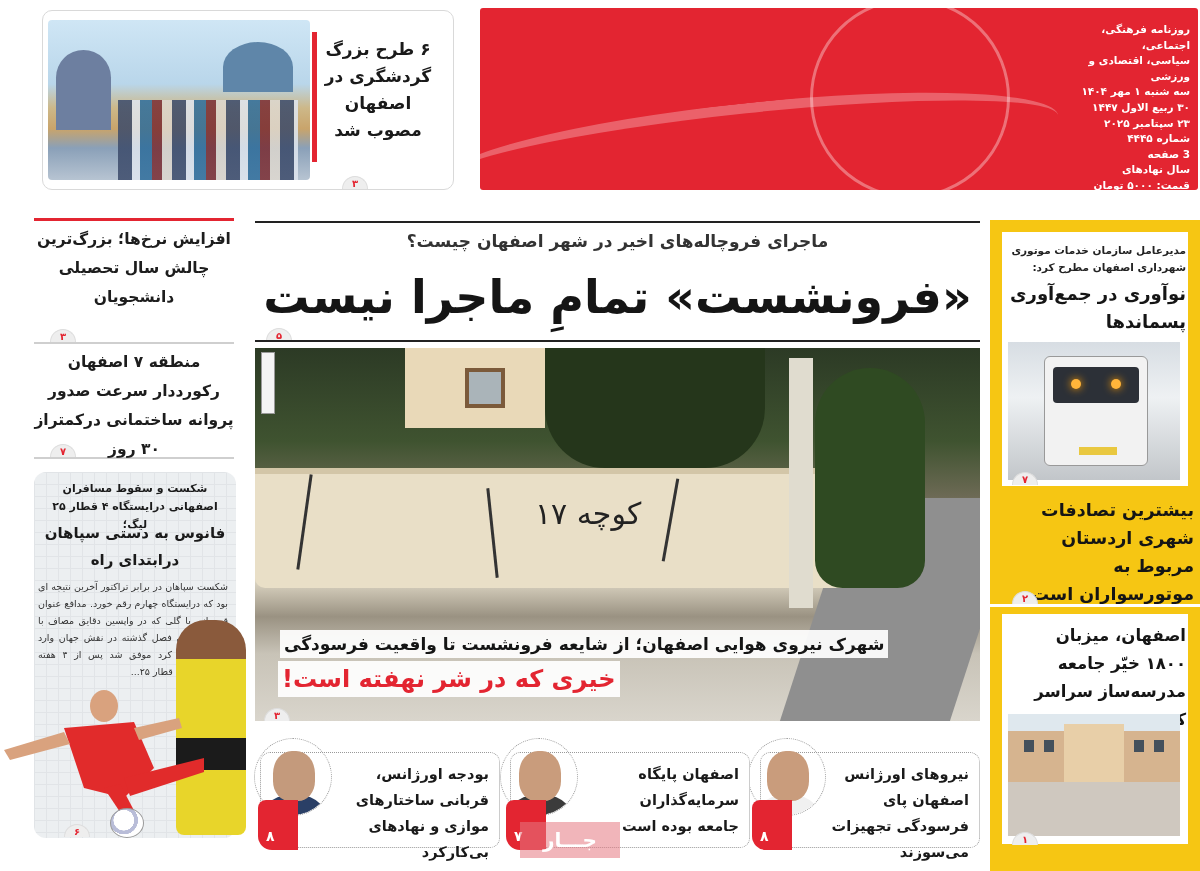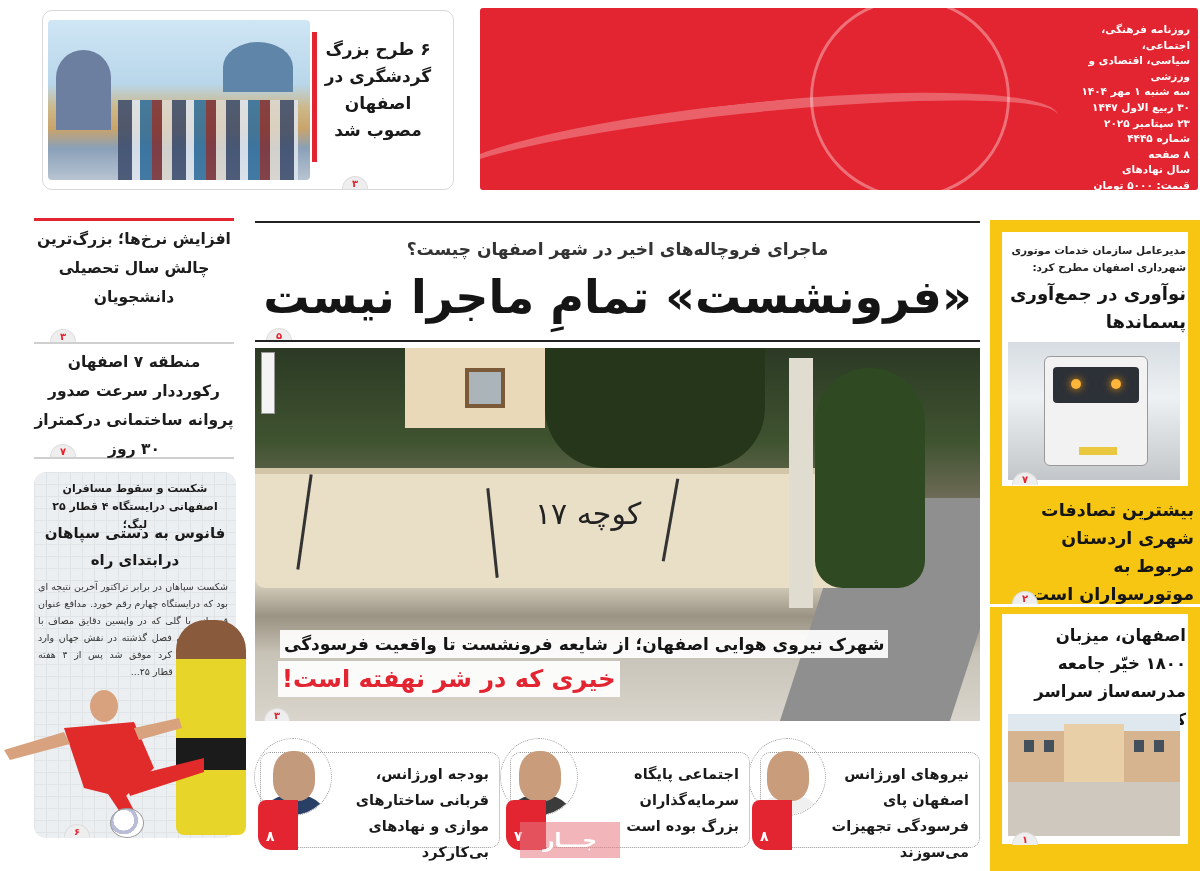--- a/index.html
+++ b/index.html
@@ -40,21 +40,21 @@
   .sports-kicker { position: absolute; top: 8px; left: 6px; right: 6px; text-align: center; font-weight: bold; font-size: 11px; line-height: 18px; }
   .sports-title { position: absolute; top: 48px; left: 4px; right: 4px; text-align: center; font-weight: bold; font-size: 15px; line-height: 27px; }
   .sports-body { position: absolute; top: 106px; right: 8px; width: 190px; font-size: 9.5px; line-height: 17px; text-align: justify; color: #333; }
   .player-yellow { left: 176px; top: 620px; width: 70px; height: 215px; border-radius: 30px 30px 8px 8px;
     background: linear-gradient(180deg, #8a5a3c 0 18%, #e8d52a 18% 55%, #1b1b1b 55% 70%, #e8d52a 70% 100%); }
   .player-red { left: 4px; top: 688px; width: 200px; height: 130px; }
   .ball { left: 110px; top: 808px; width: 34px; height: 30px; border-radius: 50%; background: radial-gradient(circle at 40% 40%, #ffffff 0 40%, #b9bdd8 41% 55%, #fff 56%); border: 1px solid #999; }
 
   
   .center-top-rule { left: 255px; top: 221px; width: 725px; height: 2px; background: #222; }
-  .kicker-main { left: 255px; top: 228px; width: 725px; text-align: center; font-size: 17px; line-height: 26px; color: #333; font-weight: bold; margin-top: 8px; }
+  .kicker-main { left: 255px; top: 228px; width: 725px; text-align: center; font-size: 17px; line-height: 26px; color: #333; font-weight: bold; }
   .headline { left: 255px; top: 262px; width: 725px; text-align: center; font-weight: bold; font-size: 46px; line-height: 70px; color: #151515; letter-spacing: -1px; }
   .center-rule2 { left: 255px; top: 340px; width: 725px; height: 2px; background: #222; }
 
   .main-photo { left: 255px; top: 348px; width: 725px; height: 373px; overflow: hidden;
     background: linear-gradient(180deg, #2c3a25 0%, #3f5330 25%, #6d6a55 40%, #c9c4b3 48%, #ded7c5 62%, #9a9282 72%, #c8c3b7 82%, #d9d5cc 100%); }
   .mp-tree1 { position: absolute; left: 290px; top: 0; width: 220px; height: 120px; background: #25361b; border-radius: 0 0 60px 60px; }
   .mp-tree2 { position: absolute; left: 560px; top: 20px; width: 110px; height: 220px; background: #2f4a22; border-radius: 60px 60px 30px 30px; }
   .mp-bldg  { position: absolute; left: 150px; top: 0; width: 140px; height: 80px; background: #e9d9b8; }
   .mp-window{ position: absolute; left: 210px; top: 20px; width: 40px; height: 40px; background: #aab4b9; border: 4px solid #7b5a3a; }
   .mp-wall  { position: absolute; left: 0; top: 120px; width: 600px; height: 120px; background: #e9dfc7; border-top: 6px solid #d3c6a8; border-radius: 0 0 10px 10px; }
@@ -98,21 +98,21 @@
 <div class="abs masthead">
   <div class="swoosh1"></div>
   <div class="ring"></div>
   <div class="info">
     <div>روزنامه فرهنگی، اجتماعی،</div>
     <div>سیاسی، اقتصادی و ورزشی</div>
     <div>سه شنبه ۱ مهر ۱۴۰۴</div>
     <div>۳۰ ربیع الاول ۱۴۴۷</div>
     <div>۲۳ سپتامبر ۲۰۲۵</div>
     <div>شماره ۴۴۴۵</div>
-    <div>۸ صفحه</div>
+    <div>3 صفحه</div>
     <div>سال نهادهای</div>
     <div>قیمت: ۵۰۰۰ تومان</div>
   </div>
 </div>
 
 <div class="abs teaser"></div>
 <div class="abs teaser-photo">
   <div class="portal"></div>
   <div class="dome"></div>
   <div class="crowd"></div>
@@ -175,21 +175,21 @@
 <div class="abs interview" style="left:760px; top:752px; width:220px;">
   <div class="txt">نیروهای اورژانس اصفهان پای فرسودگی تجهیزات می‌سوزند</div>
 </div>
 <div class="abs portrait" style="left:748px; top:738px;">
   <div class="body" style="background:#f0f0f0;"></div>
   <div class="face"></div>
 </div>
 <div class="abs num-tab" style="left:752px; top:800px;">۸</div>
 
 <div class="abs interview" style="left:510px; top:752px; width:240px;">
-  <div class="txt">اجتماعی پایگاه سرمایه‌گذاران بزرگ بوده است</div>
+  <div class="txt">اصفهان پایگاه سرمایه‌گذاران جامعه بوده است</div>
 </div>
 <div class="abs portrait" style="left:500px; top:738px;">
   <div class="body" style="background:#3b3b3b;"></div>
   <div class="face"></div>
 </div>
 <div class="abs num-tab" style="left:506px; top:800px;">۷</div>
 
 <div class="abs interview" style="left:260px; top:752px; width:240px;">
   <div class="txt" style="width:150px;">بودجه اورژانس، قربانی ساختارهای موازی و نهادهای بی‌کارکرد</div>
 </div>

